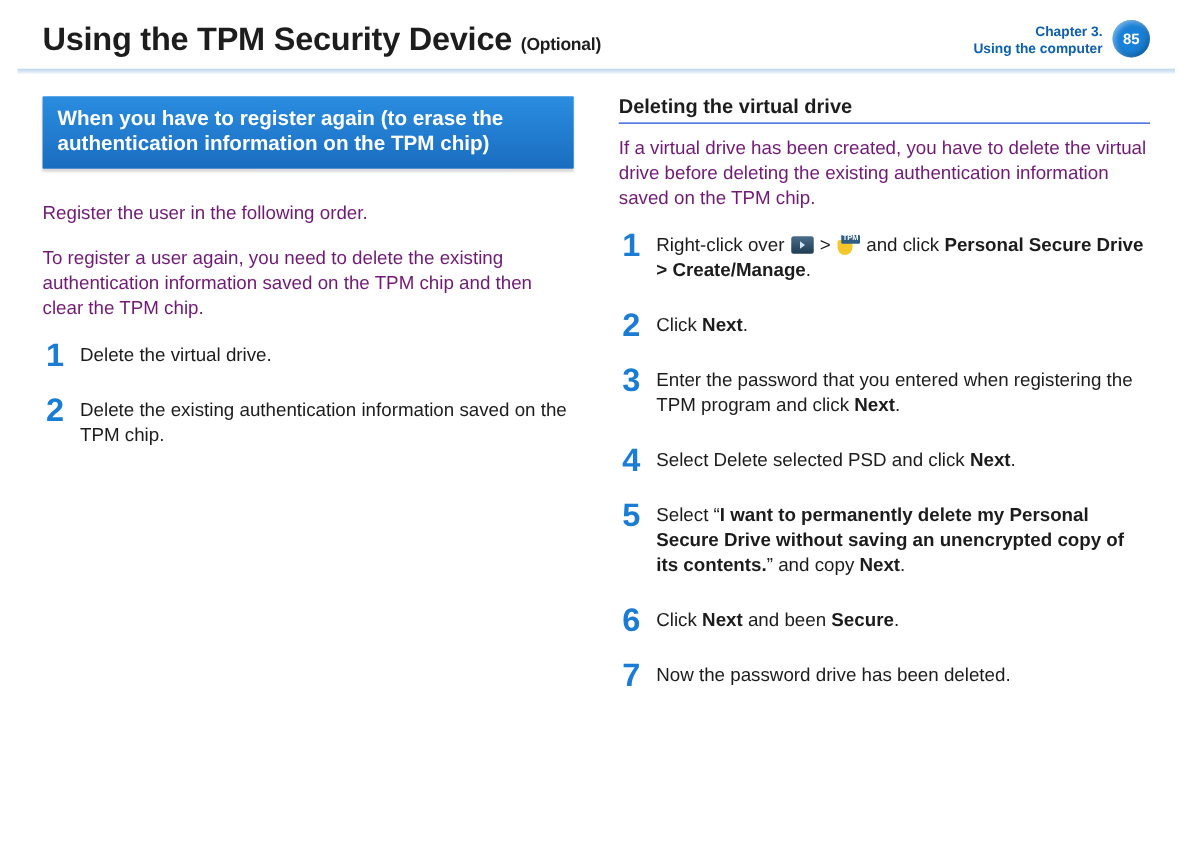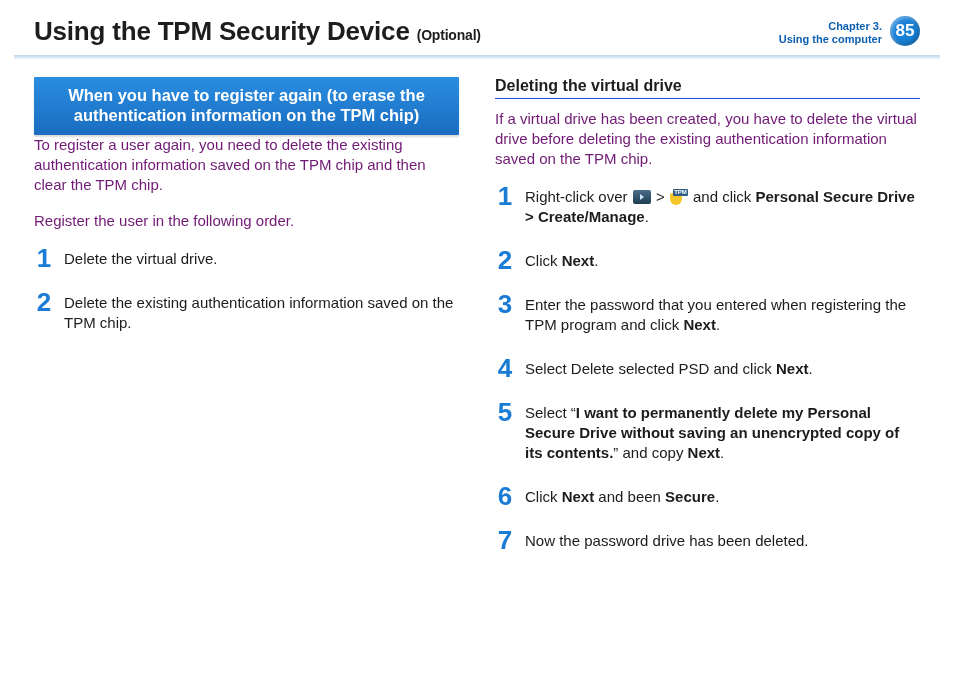--- a/index.html
+++ b/index.html
@@ -36,21 +36,21 @@
     text-align:right;
     font-size:11px;
     line-height:13px;
     font-weight:700;
     color:#0d5fb0;
   }
   .page-badge{
     width:30px;height:30px;border-radius:50%;
     background:#1880d6;
     color:#fff;
-    font-size:17px;
+    font-size:12px;
     font-weight:700;
     display:flex;align-items:center;justify-content:center;
     box-shadow:inset 2px 2px 4px rgba(255,255,255,0.4), inset -2px -2px 4px rgba(0,0,0,0.25);
   }
   .divider{
     height:4px;
     margin:2px -20px 18px;
     background:linear-gradient(180deg,#9fc4e3 0%,#eaf2f9 100%);
     opacity:.7;
   }
@@ -61,22 +61,21 @@
   .col{flex:1;min-width:0;}
   .blue-box{
     background:linear-gradient(180deg,#2a8de0 0%,#1a6dc0 100%);
     color:#fff;
     font-weight:700;
     font-size:16.5px;
     line-height:20px;
     padding:8px 12px 10px;
     border-radius:1px;
     box-shadow:0 2px 2px rgba(0,0,0,.15);
-    margin-bottom:0;
-    text-align:center;
+    margin-bottom:26px;
   }
   .para{
     font-size:15px;
     line-height:20px;
     color:#701a75;
     margin-bottom:16px;
   }
   ol.steps{
     list-style:none;
     padding:0;margin:0;
@@ -172,22 +171,22 @@
       <div class="page-badge">85</div>
     </div>
   </div>
 
   <div class="divider"></div>
 
   <div class="cols">
 
     <div class="col">
       <div class="blue-box">When you have to register again (to erase the authentication information on the TPM chip)</div>
+      <div class="para">Register the user in the following order.</div>
       <div class="para">To register a user again, you need to delete the existing authentication information saved on the TPM chip and then clear the TPM chip.</div>
-      <div class="para">Register the user in the following order.</div>
 
       <ol class="steps">
         <li>
           <div class="step-body">Delete the virtual drive.</div>
         </li>
         <li>
           <div class="step-body">Delete the existing authentication information saved on the TPM chip.</div>
         </li>
       </ol>
     </div>

